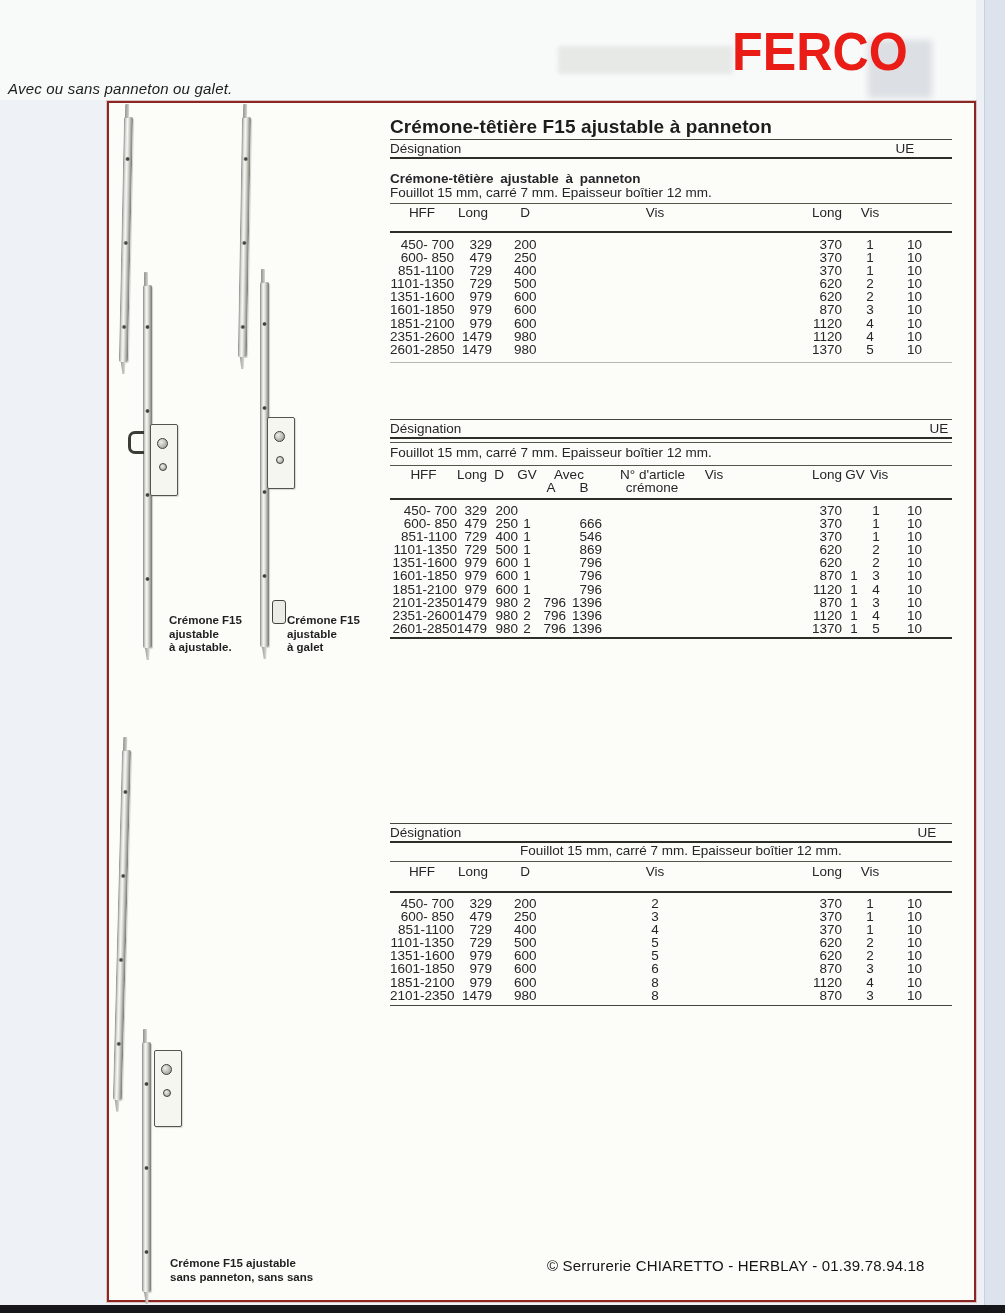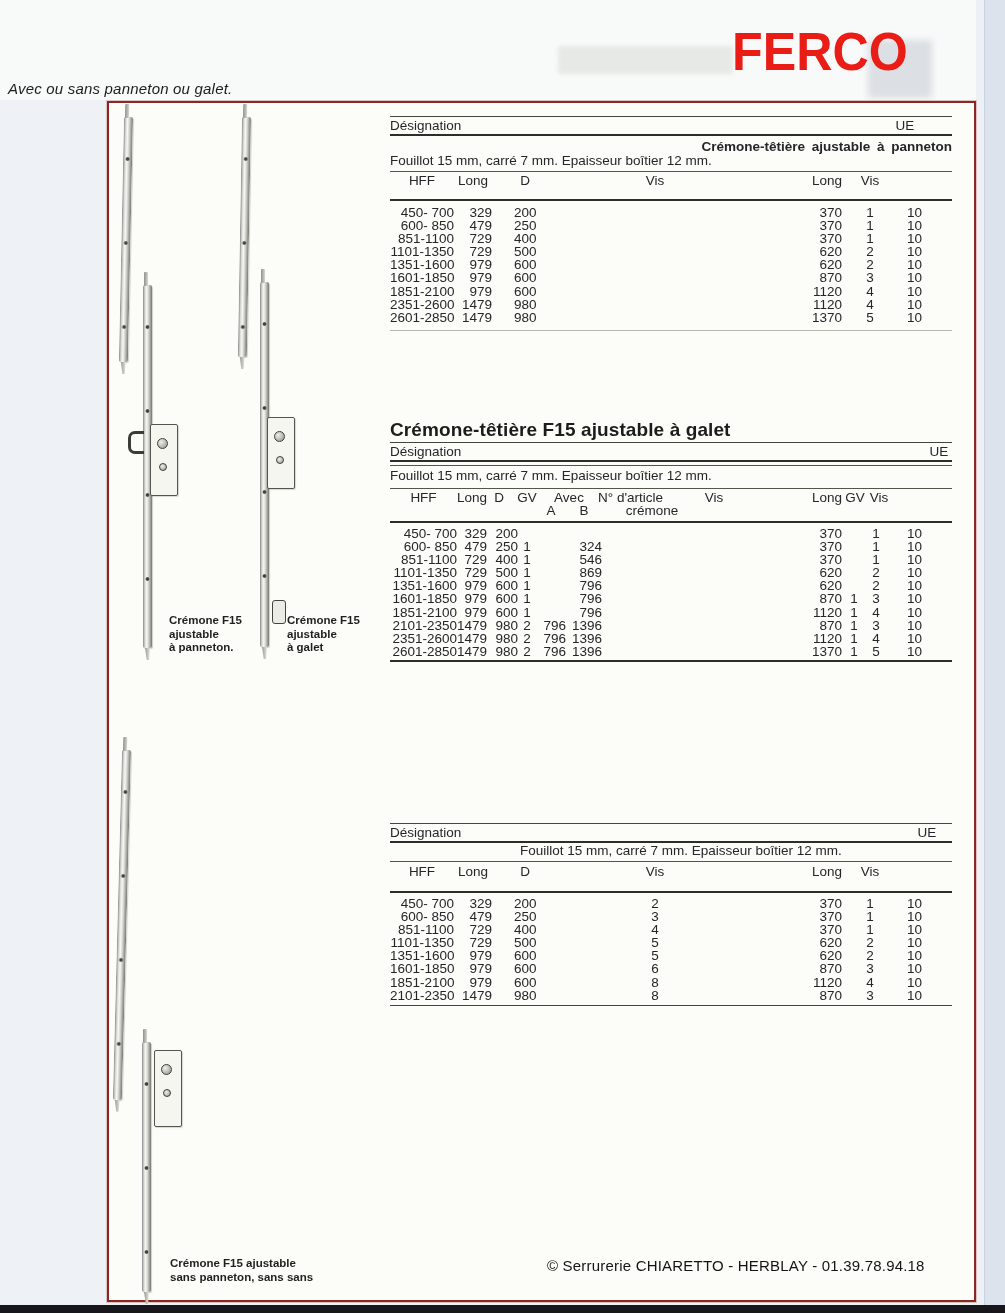--- a/index.html
+++ b/index.html
@@ -74,21 +74,21 @@
   <div class="abs redbox">
 
     <div>
       <div class="rod" style="left:15px;top:14px;height:245px;transform:rotate(1.2deg);transform-origin:top center;"></div>
       <div class="rod" style="left:34px;top:182px;height:363px;"></div>
       <div class="gbox" style="left:41px;top:321px;"></div>
       <div class="hook" style="left:19px;top:328px;"></div>
       <div class="dlabel" style="left:60px;top:511px;">
         <div>Crémone F15</div>
         <div>ajustable</div>
-        <div>à panneton.</div>
+        <div>à ajustable.</div>
       </div>
     </div>
 
     <div>
       <div class="rod" style="left:133px;top:14px;height:240px;transform:rotate(1deg);transform-origin:top center;"></div>
       <div class="rod" style="left:151px;top:179px;height:365px;"></div>
       <div class="gbox" style="left:158px;top:314px;"></div>
       <div class="galet" style="left:163px;top:497px;"></div>
       <div class="dlabel" style="left:178px;top:511px;">
         <div>Crémone F15</div>
@@ -101,27 +101,28 @@
       <div class="rod" style="left:13px;top:647px;height:350px;transform:rotate(1.5deg);transform-origin:top center;"></div>
       <div class="rod" style="left:33px;top:939px;height:250px;"></div>
       <div class="gbox" style="left:45px;top:947px;height:75px;"></div>
       <div class="dlabel" style="left:61px;top:1154px;">
         <div>Crémone F15 ajustable</div>
         <div>sans panneton, sans sans</div>
       </div>
     </div>
 
     <div class="table" id="t1" style="left:281px;top:13px;">
+      <div class="t-title">Crémone-têtière F15 ajustable à panneton</div>
       <div class="rule mid"></div>
       <div class="t-desig">
         <span>Désignation</span>
         <span class="ue" style="left: 500px;">UE</span>
       </div>
       <div class="rule thick"></div>
-      <div class="t-name" style="margin-top:3px;text-align:right;">Crémone-têtière ajustable à panneton</div>
+      <div class="t-name" style="margin-top:12px;">Crémone-têtière ajustable à panneton</div>
       <div class="t-spec">Fouillot 15 mm, carré 7 mm. Epaisseur boîtier 12 mm.</div>
       <div class="rule" style="margin-top:4px;"></div>
       <div class="t-hdr" style="margin-top:2px;">
           <span class="tcell" style="left: 0px; width: 64px; text-align: center;">HFF</span>
           <span class="tcell" style="left: 64px; width: 38px; text-align: center;">Long</span>
           <span class="tcell" style="left: 118px; width: 34px; text-align: center;">D</span>
           <span class="tcell" style="left: 146px; width: 238px; text-align: center;">Vis</span>
           <span class="tcell" style="left: 384px; width: 68px; text-align: right;">Long</span>
           <span class="tcell" style="left: 452px; width: 56px; text-align: center;">Vis</span>
         </div>
@@ -197,37 +198,36 @@
             <span class="tcell" style="left: 124px; width: 40px; text-align: left;">980</span>
             <span class="tcell" style="left: 384px; width: 68px; text-align: right;">1370</span>
             <span class="tcell" style="left: 452px; width: 56px; text-align: center;">5</span>
             <span class="tcell" style="left: 496px; width: 36px; text-align: right;">10</span>
           </div>
         </div>
       <div class="rule faint" style="margin-top:6px;"></div>
     </div>
 
     <div class="table" id="t2" style="left:281px;top:316px;">
-      <div class="t-title">Crémone-têtière F15 ajustable à galet</div>
       <div class="rule mid"></div>
       <div class="t-desig">
         <span>Désignation</span>
         <span class="ue" style="left: 534px;">UE</span>
       </div>
       <div class="rule thick"></div>
       <div class="rule" style="margin-top:3px;"></div>
       <div class="t-spec" style="margin-top:2px;">Fouillot 15 mm, carré 7 mm. Epaisseur boîtier 12 mm.</div>
       <div class="rule" style="margin-top:6px;"></div>
       <div class="t-hdr" style="margin-top:2px;height:13px;">
           <span class="tcell" style="left: 0px; width: 67px; text-align: center;">HFF</span>
           <span class="tcell" style="left: 67px; width: 30px; text-align: center;">Long</span>
           <span class="tcell" style="left: 95px; width: 28px; text-align: center;">D</span>
           <span class="tcell" style="left: 126px; width: 22px; text-align: center;">GV</span>
           <span class="tcell" style="left: 146px; width: 66px; text-align: center;">Avec</span>
-          <span class="tcell" style="left: 208px; width: 100px; text-align: left;">N° d'article</span>
+          <span class="tcell" style="left: 195px; width: 100px; text-align: right;">N° d'article</span>
           <span class="tcell" style="left: 312px; width: 24px; text-align: center;">Vis</span>
           <span class="tcell" style="left: 332px; width: 120px; text-align: right;">Long</span>
           <span class="tcell" style="left: 452px; width: 26px; text-align: center;">GV</span>
           <span class="tcell" style="left: 478px; width: 22px; text-align: center;">Vis</span>
         </div>
       <div class="t-hdr2" style="height:13px;">
           <span class="tcell" style="left: 146px; width: 30px; text-align: center;">A</span>
           <span class="tcell" style="left: 176px; width: 36px; text-align: center;">B</span>
           <span class="tcell" style="left: 212px; width: 100px; text-align: center;">crémone</span>
         </div>
@@ -239,21 +239,21 @@
             <span class="tcell" style="left: 97px; width: 31px; text-align: right;">200</span>
             <span class="tcell" style="left: 332px; width: 120px; text-align: right;">370</span>
             <span class="tcell" style="left: 476px; width: 20px; text-align: center;">1</span>
             <span class="tcell" style="left: 496px; width: 36px; text-align: right;">10</span>
           </div>
           <div class="trow">
             <span class="tcell" style="left: 0px; width: 67px; text-align: right;">600- 850</span>
             <span class="tcell" style="left: 67px; width: 30px; text-align: right;">479</span>
             <span class="tcell" style="left: 97px; width: 31px; text-align: right;">250</span>
             <span class="tcell" style="left: 128px; width: 18px; text-align: center;">1</span>
-            <span class="tcell" style="left: 176px; width: 36px; text-align: right;">324</span>
+            <span class="tcell" style="left: 176px; width: 36px; text-align: right;">666</span>
             <span class="tcell" style="left: 332px; width: 120px; text-align: right;">370</span>
             <span class="tcell" style="left: 476px; width: 20px; text-align: center;">1</span>
             <span class="tcell" style="left: 496px; width: 36px; text-align: right;">10</span>
           </div>
           <div class="trow">
             <span class="tcell" style="left: 0px; width: 67px; text-align: right;">851-1100</span>
             <span class="tcell" style="left: 67px; width: 30px; text-align: right;">729</span>
             <span class="tcell" style="left: 97px; width: 31px; text-align: right;">400</span>
             <span class="tcell" style="left: 128px; width: 18px; text-align: center;">1</span>
             <span class="tcell" style="left: 176px; width: 36px; text-align: right;">546</span>

